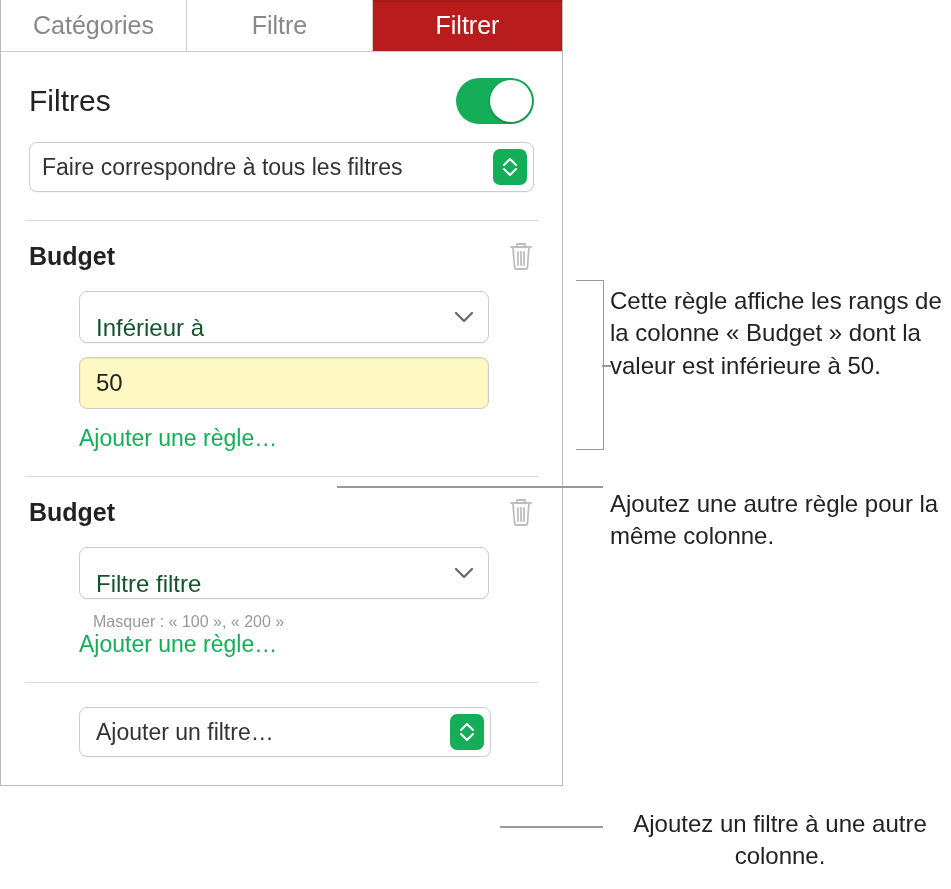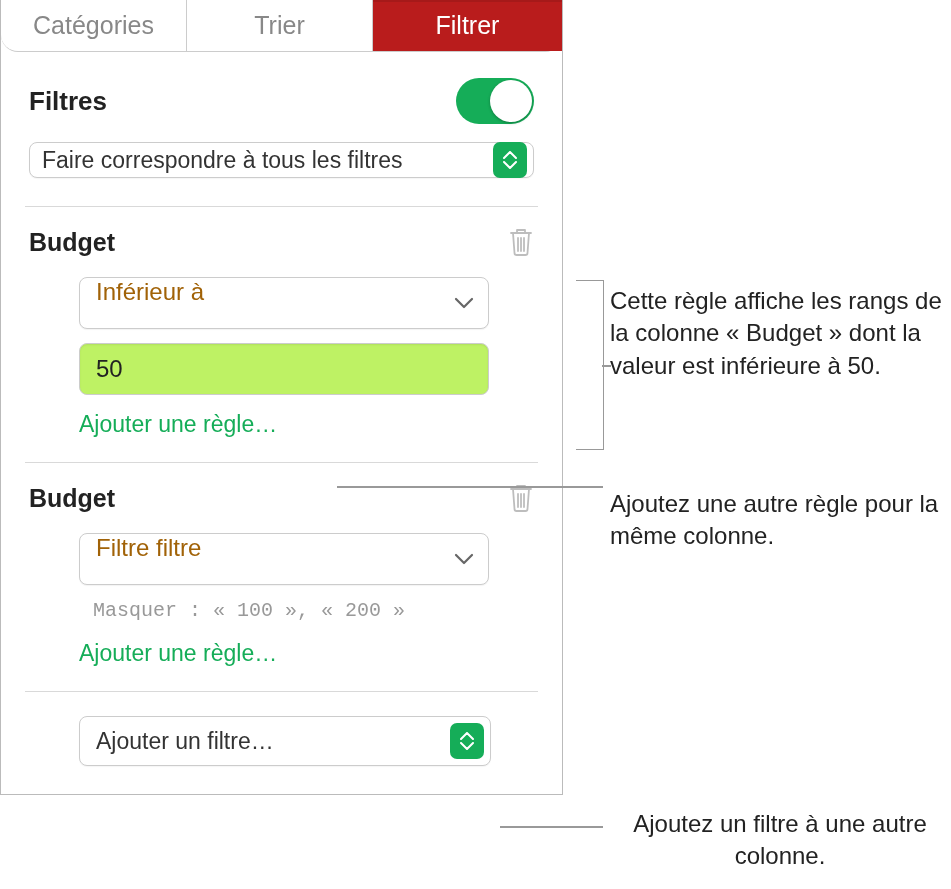--- a/index.html
+++ b/index.html
@@ -18,21 +18,20 @@
       width: 563px;
       border: 1px solid #bbb;
       border-top: none;
       background: #fff;
       position: relative;
     }
     .tabs {
       display: flex;
       height: 52px;
       border-bottom: 1px solid #ccc;
-      border-radius: 17px;
     }
     .tab {
       display: flex;
       align-items: center;
       justify-content: center;
       font-size: 25px;
       color: #888;
       cursor: pointer;
       border-right: 1px solid #ccc;
     }
@@ -56,22 +55,22 @@
     .content {
       padding: 0;
     }
     .filters-header {
       display: flex;
       align-items: center;
       justify-content: space-between;
       padding: 26px 28px 18px 28px;
     }
     .filters-title {
-      font-size: 26px;
-      font-weight: 700;
+      font-size: 30px;
+      font-weight: 400;
       color: #222;
     }
     .toggle {
       width: 78px;
       height: 46px;
       background: #15ad58;
       border-radius: 23px;
       position: relative;
       cursor: pointer;
     }
@@ -83,21 +82,21 @@
       height: 42px;
       background: #fff;
       border-radius: 50%;
       box-shadow: 0 1px 3px rgba(0,0,0,0.3);
     }
     .match-select-wrap {
       padding: 0 28px 28px 28px;
     }
     .match-select {
       width: 100%;
-      height: 36px;
+      height: 50px;
       border: 1px solid #ccc;
       border-radius: 8px;
       display: flex;
       align-items: center;
       padding: 0 12px;
       font-size: 23px;
       color: #333;
       background: #fff;
       position: relative;
       cursor: pointer;
@@ -147,24 +146,24 @@
       opacity: 0.55;
     }
     .trash-icon svg { display: block; }
     .select-field {
       width: 410px;
       height: 52px;
       margin-left: 50px;
       border: 1px solid #ccc;
       border-radius: 8px;
       display: flex;
-      align-items: flex-start;
+      align-items: flex-end;
       padding: 0 16px;
       font-size: 24px;
-      color: #a16207;
+      color: #14532d;
       background: #fff;
       position: relative;
       cursor: pointer;
       box-shadow: 0 1px 1px rgba(0,0,0,0.05);
       margin-bottom: 14px;
     }
     .chevron-down {
       position: absolute;
       right: 14px;
       top: 50%;
@@ -173,40 +172,38 @@
     .chevron-down svg { display: block; }
     .text-input {
       width: 410px;
       height: 52px;
       margin-left: 50px;
       border: 1px solid #ccc;
       border-radius: 8px;
       padding: 0 16px;
       font-size: 24px;
       color: #222;
-      background: #bef264;
+      background: #fef9c3;
       box-shadow: inset 0 1px 2px rgba(0,0,0,0.08);
       margin-bottom: 16px;
       font-family: inherit;
       outline: none;
     }
     .add-rule-link {
       margin-left: 50px;
       font-size: 23px;
       color: #15ad58;
       cursor: pointer;
       font-weight: 500;
     }
     .hint-text {
       margin-left: 64px;
-      font-size: 20px;
+      font-size: 16px;
       color: #999;
       margin-top: 8px;
-      margin-bottom: 18px;
-      font-family: Liberation Mono, monospace;
     }
     .add-filter-section {
       padding: 24px 28px 28px 78px;
     }
     .add-filter-select {
       width: 412px;
       height: 50px;
       border: 1px solid #ccc;
       border-radius: 8px;
       display: flex;
@@ -266,21 +263,21 @@
       height: 1.5px;
       background: #999;
     }
   </style>
 </head>
 <body>
 
 <div class="panel">
   <div class="tabs">
     <div class="tab">Catégories</div>
-    <div class="tab">Trier</div>
+    <div class="tab">Filtre</div>
     <div class="tab">Filtrer</div>
   </div>
 
   <div class="content">
     <div class="filters-header">
       <div class="filters-title">Filtres</div>
       <div class="toggle">
         <div class="toggle-knob"></div>
       </div>
     </div>

